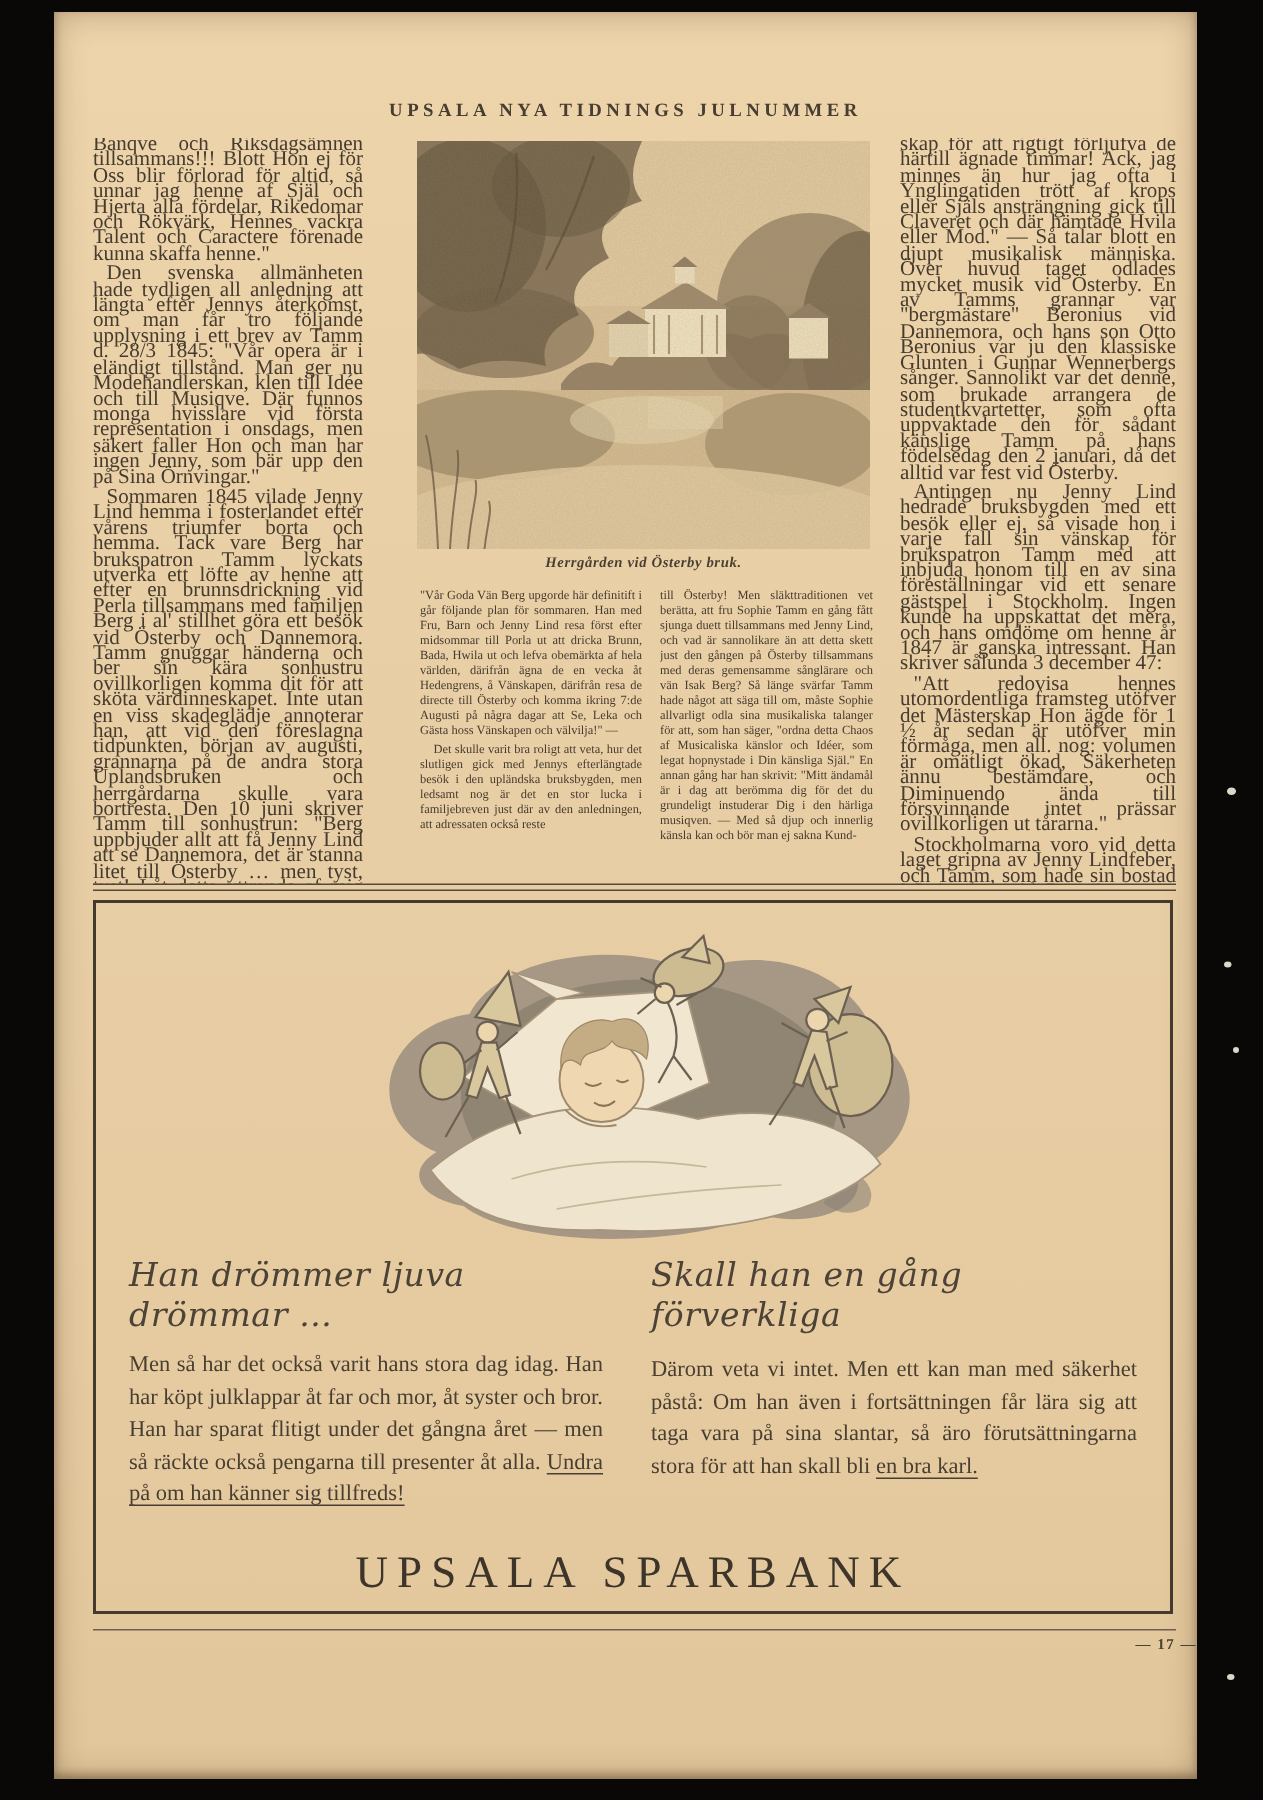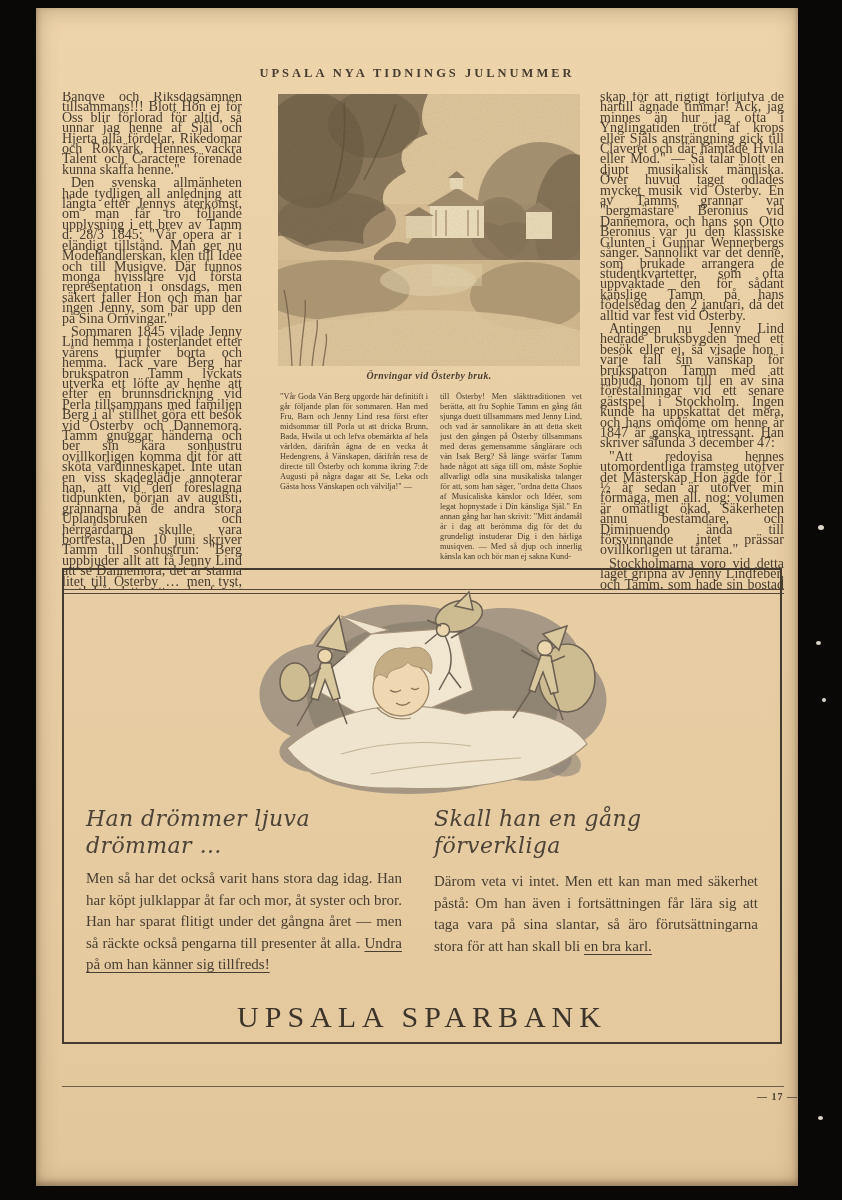--- a/index.html
+++ b/index.html
@@ -41,21 +41,21 @@
     position:absolute;left:242px;top:362px;width:302px;text-align:center;
     font-style:italic;font-weight:700;font-size:9.8px;color:#4a3f31;letter-spacing:.4px;
   }
 
   .rule-double{
     position:absolute;left:26px;top:581px;width:722px;height:3px;
     border-top:1px solid #55483a;border-bottom:1px solid #55483a;
   }
 
   .ad-box{
-    position:absolute;left:26px;top:560px;width:716px;height:472px;
+    position:absolute;left:26px;top:592px;width:716px;height:472px;
     border:2.5px solid #443a2d;
   }
   .ad-illustration{width:402px;height:213px;margin:16px auto 4px auto;}
   .ad-cols{display:flex;gap:32px;padding:2px 22px 0 22px;}
   .ad-col-left{width:316px;flex:none;}
   .ad-col-right{flex:1;}
   .ad-headline{
     font-family:"DejaVu Serif", serif;font-style:italic;
     font-size:22px;line-height:27px;color:#4c4236;letter-spacing:.4px;
     margin:0 0 9px 0;
@@ -133,24 +133,25 @@
       <ellipse cx="56" cy="196" rx="76" ry="30" fill="#736147" opacity="0.42"></ellipse>
       <ellipse cx="250" cy="202" rx="58" ry="34" fill="#736147" opacity="0.38"></ellipse>
       <ellipse cx="150" cy="186" rx="48" ry="16" fill="#e2d4b0" opacity="0.55"></ellipse>
       <rect x="154" y="170" width="50" height="22" fill="#e0d2ae" opacity="0.45"></rect>
       <ellipse cx="150" cy="268" rx="190" ry="52" fill="#dcc49c" opacity="0.9"></ellipse>
 
       <path d="M14,272 C12,232 10,212 6,196 M22,272 C24,236 29,222 27,206 M34,272 C36,246 41,236 39,226 M45,272 C47,254 50,248 48,240" stroke="#66553d" stroke-width="1.3" fill="none" opacity="0.8"></path>
       <rect width="302" height="272" filter="url(#grain)" opacity="0.45"></rect>
     </svg>
   </div>
-  <div class="caption">Örnvingar vid Österby bruk.</div>
+  <div class="caption">Herrgården vid Österby bruk.</div>
 
   <div class="col col-2a">
       <p>"Vår Goda Vän Berg upgorde här definitift i går följande plan för sommaren. Han med Fru, Barn och Jenny Lind resa först efter midsommar till Porla ut att dricka Brunn, Bada, Hwila ut och lefva obemärkta af hela världen, därifrån ägna de en vecka åt Hedengrens, å Vänskapen, därifrån resa de directe till Österby och komma ikring 7:de Augusti på några dagar att Se, Leka och Gästa hoss Vänskapen och välvilja!" —</p>
+      <p>Det skulle varit bra roligt att veta, hur det slutligen gick med Jennys efterlängtade besök i den upländska bruksbygden, men ledsamt nog är det en stor lucka i familjebreven just där av den anledningen, att adressaten också reste</p>
     </div>
   <div class="col col-2b">
       <p>till Österby! Men släkttraditionen vet berätta, att fru Sophie Tamm en gång fått sjunga duett tillsammans med Jenny Lind, och vad är sannolikare än att detta skett just den gången på Österby tillsammans med deras gemensamme sånglärare och vän Isak Berg? Så länge svärfar Tamm hade något att säga till om, måste Sophie allvarligt odla sina musikaliska talanger för att, som han säger, "ordna detta Chaos af Musicaliska känslor och Idéer, som legat hopnystade i Din känsliga Själ." En annan gång har han skrivit: "Mitt ändamål är i dag att berömma dig för det du grundeligt instuderar Dig i den härliga musiqven. — Med så djup och innerlig känsla kan och bör man ej sakna Kund-</p>
     </div>
   <div class="col col-3">
       <p>skap för att rigtigt förljufva de härtill ägnade timmar! Ack, jag minnes än hur jag ofta i Ynglingatiden trött af krops eller Själs ansträngning gick till Claveret och där hämtade Hvila eller Mod." — Så talar blott en djupt musikalisk människa. Över huvud taget odlades mycket musik vid Österby. En av Tamms grannar var "bergmästare" Beronius vid Dannemora, och hans son Otto Beronius var ju den klassiske Glunten i Gunnar Wennerbergs sånger. Sannolikt var det denne, som brukade arrangera de studentkvartetter, som ofta uppvaktade den för sådant känslige Tamm på hans födelsedag den 2 januari, då det alltid var fest vid Österby.</p>
       <p>Antingen nu Jenny Lind hedrade bruksbygden med ett besök eller ej, så visade hon i varje fall sin vänskap för brukspatron Tamm med att inbjuda honom till en av sina föreställningar vid ett senare gästspel i Stockholm. Ingen kunde ha uppskattat det mera, och hans omdöme om henne år 1847 är ganska intressant. Han skriver sålunda 3 december 47:</p>
       <p>"Att redovisa hennes utomordentliga framsteg utöfver det Mästerskap Hon ägde för 1 ½ år sedan är utöfver min förmåga, men all. nog: volumen är omätligt ökad, Säkerheten ännu bestämdare, och Diminuendo ända till försvinnande intet prässar ovillkorligen ut tårarna."</p>
       <p>Stockholmarna voro vid detta laget gripna av Jenny Lindfeber, och Tamm, som hade sin bostad i Lejas hus vid Regeringsgatan nära Gustav Adolfs torg, fick erfara en smula av detta: Han skriver: 6/12 1847: "Före Spectacle dagen hade jag en orolig natt. Qveuen, som formerades kl. 10 aftonen förut, skrek erbarmligt och Tjöt hela natten. Slagsmålen om morgonen voro grymma och monga trampades, men ingen är död och ingen obotligt Skadad. Sönder rifna voro monga."</p>
       <p>Även år 1848 lyckades han få höra</p>

